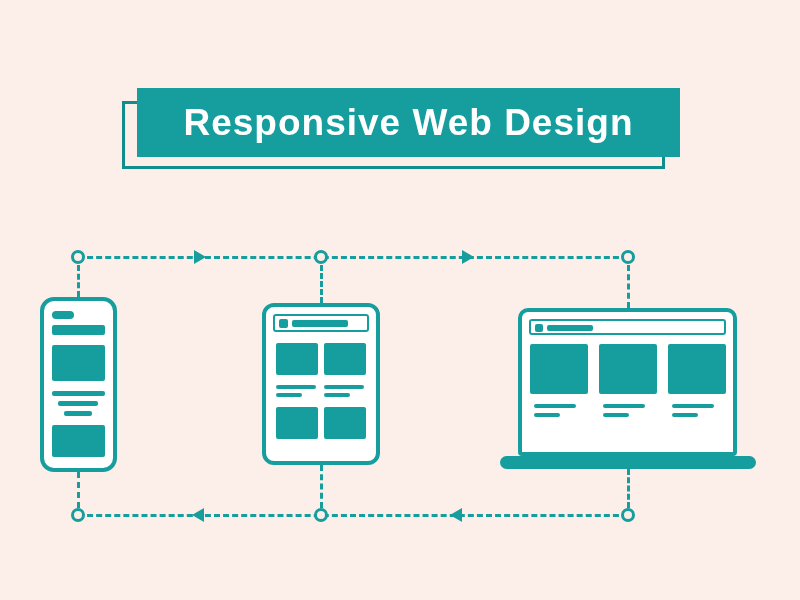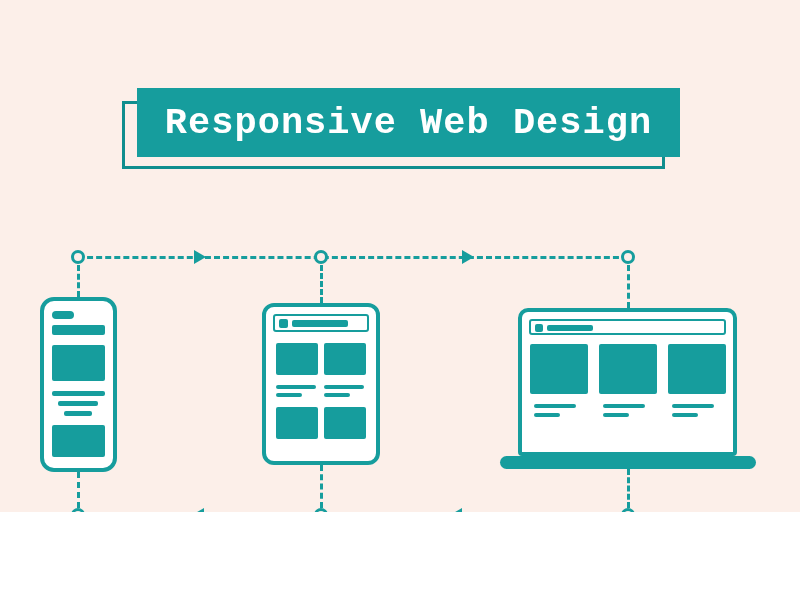--- a/index.html
+++ b/index.html
@@ -3,22 +3,22 @@
 <meta charset="utf-8">
 <style>
   :root{
     --teal:#169d9d;
     --teal-dark:#108e8e;
     --bg:#fcefe9;
     --white:#ffffff;
   }
   html,body{margin:0;padding:0;}
   .stage{
-    position:relative;width:800px;height:512px;background:var(--bg);
-    overflow:hidden;font-family:Liberation Mono, monospace;
+    position:relative;width:800px;height:600px;background:var(--bg);
+    overflow:hidden;font-family:Liberation Sans, sans-serif;
   }
   
   .banner-shadow{
     position:absolute;left:122px;top:101px;width:543px;height:68px;
     border:3px solid var(--teal-dark);background:transparent;box-sizing:border-box;
   }
   .banner{
     position:absolute;left:137px;top:88px;width:543px;height:69px;
     background:var(--teal);display:flex;align-items:center;justify-content:center;
   }

